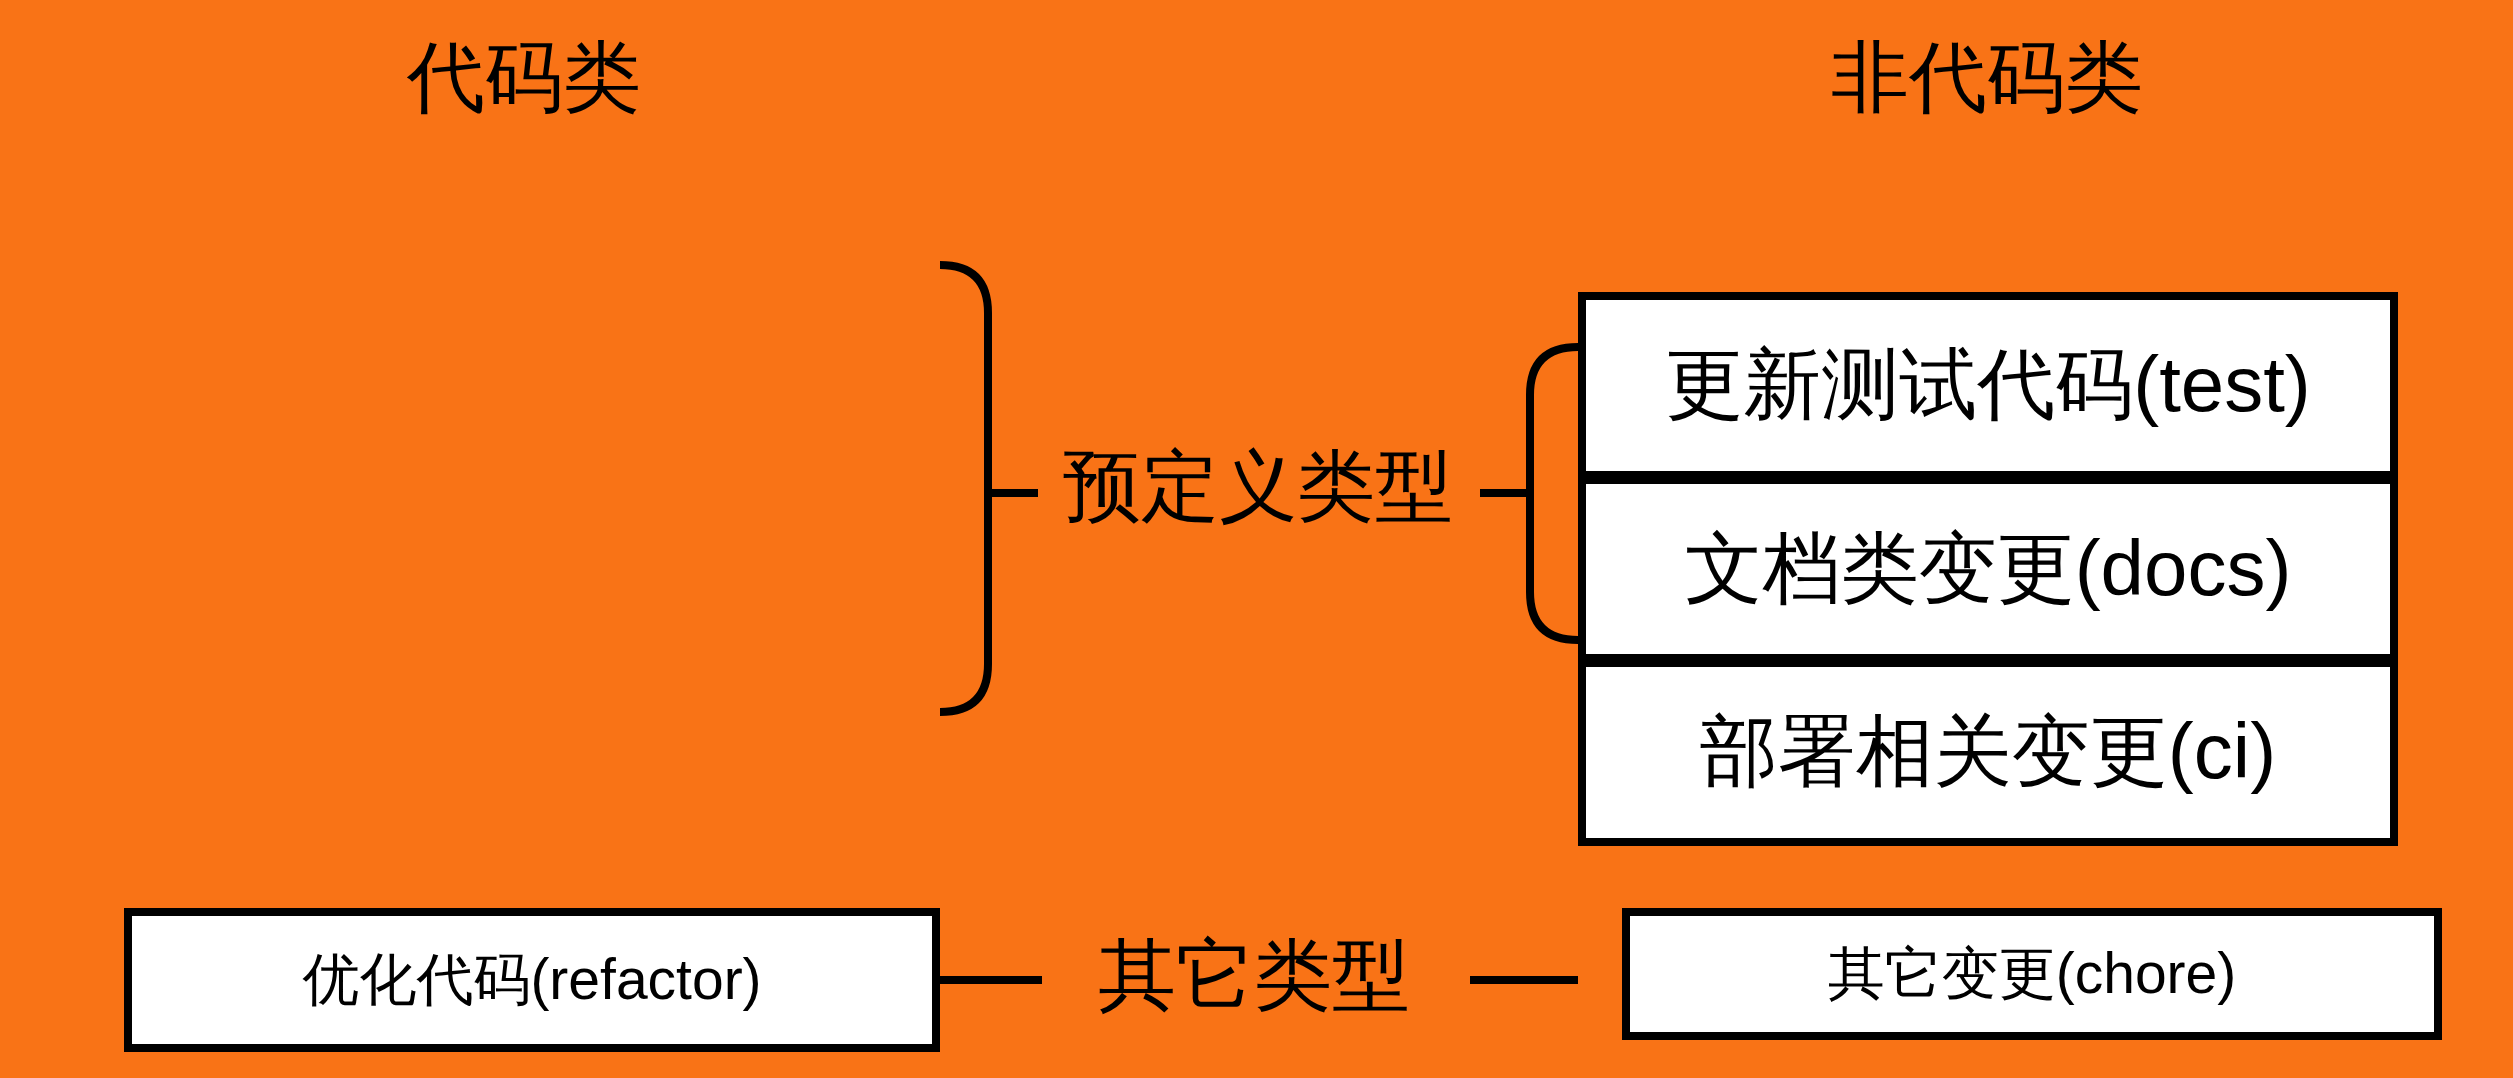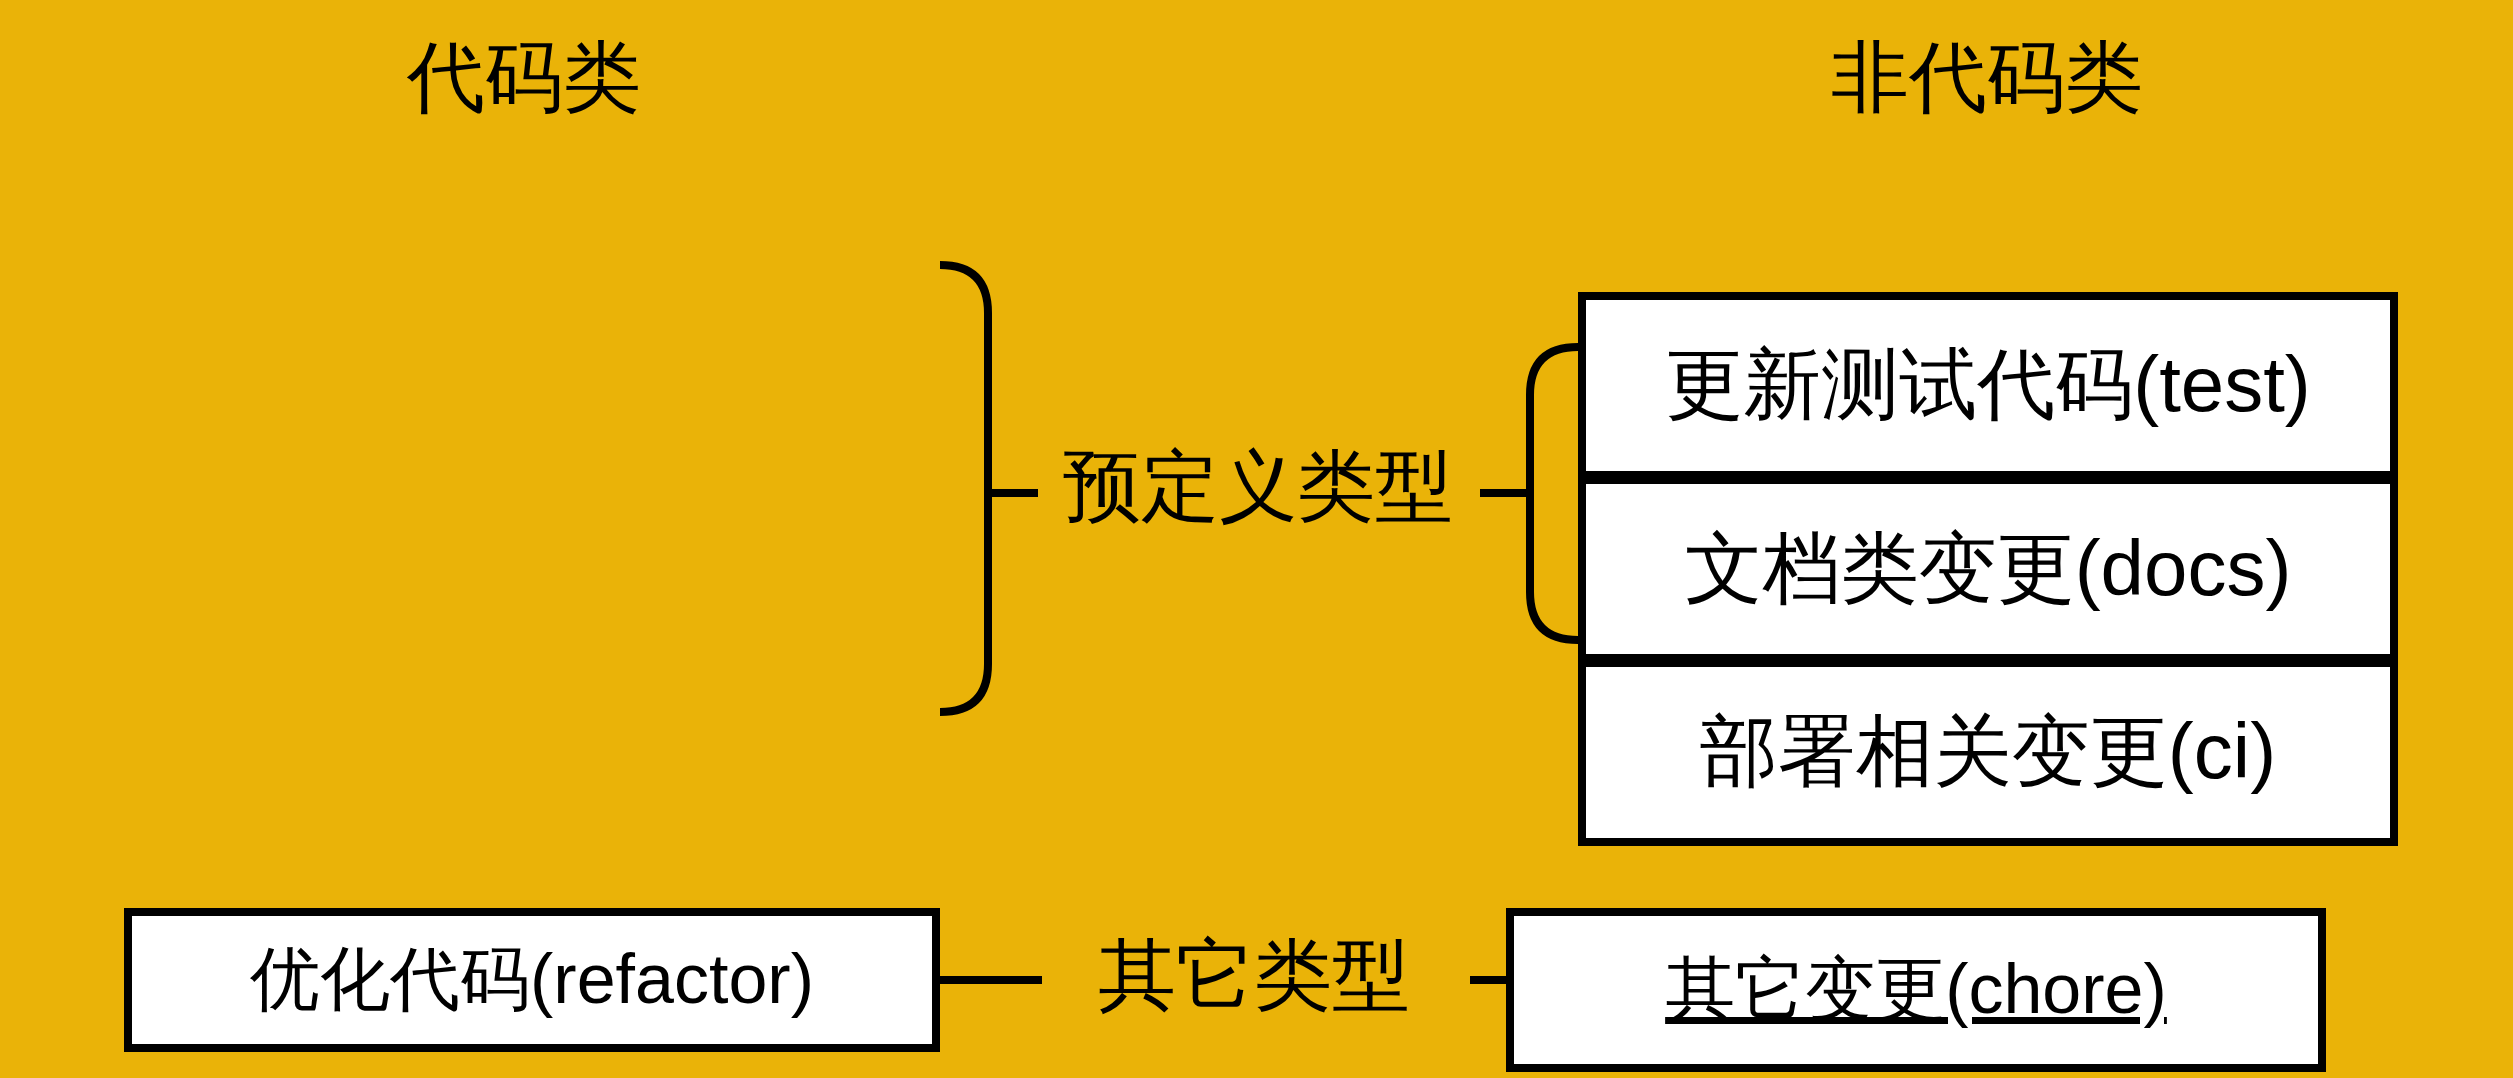--- a/index.html
+++ b/index.html
@@ -1,20 +1,20 @@
 <!DOCTYPE html>
 <html><head>
 <meta charset="utf-8">
 <style>
   html, body { margin: 0; padding: 0; background: #ffffff; }
   .diagram {
     position: relative;
     width: 2513px;
     height: 1078px;
-    background: #eab308;
+    background: #f97316;
     font-family: "Liberation Sans", "DejaVu Sans", sans-serif;
     color: #000000;
     overflow: hidden;
   }
   .connector-layer {
     position: absolute;
     left: 0; top: 0;
     width: 2513px; height: 1078px;
     pointer-events: none;
   }
@@ -52,21 +52,21 @@
     border-top: 13px solid #000000;
   }
   .stack-row:first-child { border-top: none; }
   .single-box {
     position: absolute;
     border: 8px solid #000000;
     box-sizing: border-box;
     display: flex;
     align-items: center;
     justify-content: center;
-    font-size: 70px;
+    font-size: 57px;
     white-space: nowrap;
     background: #ffffff;
   }
 </style>
 </head>
 <body>
 
 <div class="diagram">
 
   <svg class="connector-layer" viewBox="0 0 2513 1078" xmlns="http://www.w3.org/2000/svg">
@@ -85,15 +85,15 @@
   <div class="stack" style="left: 1578px; top: 292px; width: 820px; height: 554px;">
     <div class="stack-row">更新测试代码(test)</div>
     <div class="stack-row">文档类变更(docs)</div>
     <div class="stack-row">部署相关变更(ci)</div>
   </div>
 
   <div class="group-label" style="left: 1008px; top: 447px; width: 500px;">预定义类型</div>
   <div class="group-label" style="left: 1054px; top: 936px; width: 400px;">其它类型</div>
 
   <div class="single-box" style="left: 124px; top: 908px; width: 816px; height: 144px;">优化代码(refactor)</div>
-  <div class="single-box" style="left: 1506px; top: 908px; width: 820px; height: 164px; text-decoration: underline;">其它变更(chore)</div>
+  <div class="single-box" style="left: 1622px; top: 908px; width: 820px; height: 132px;">其它变更(chore)</div>
 
 </div>
 
 </body></html>

